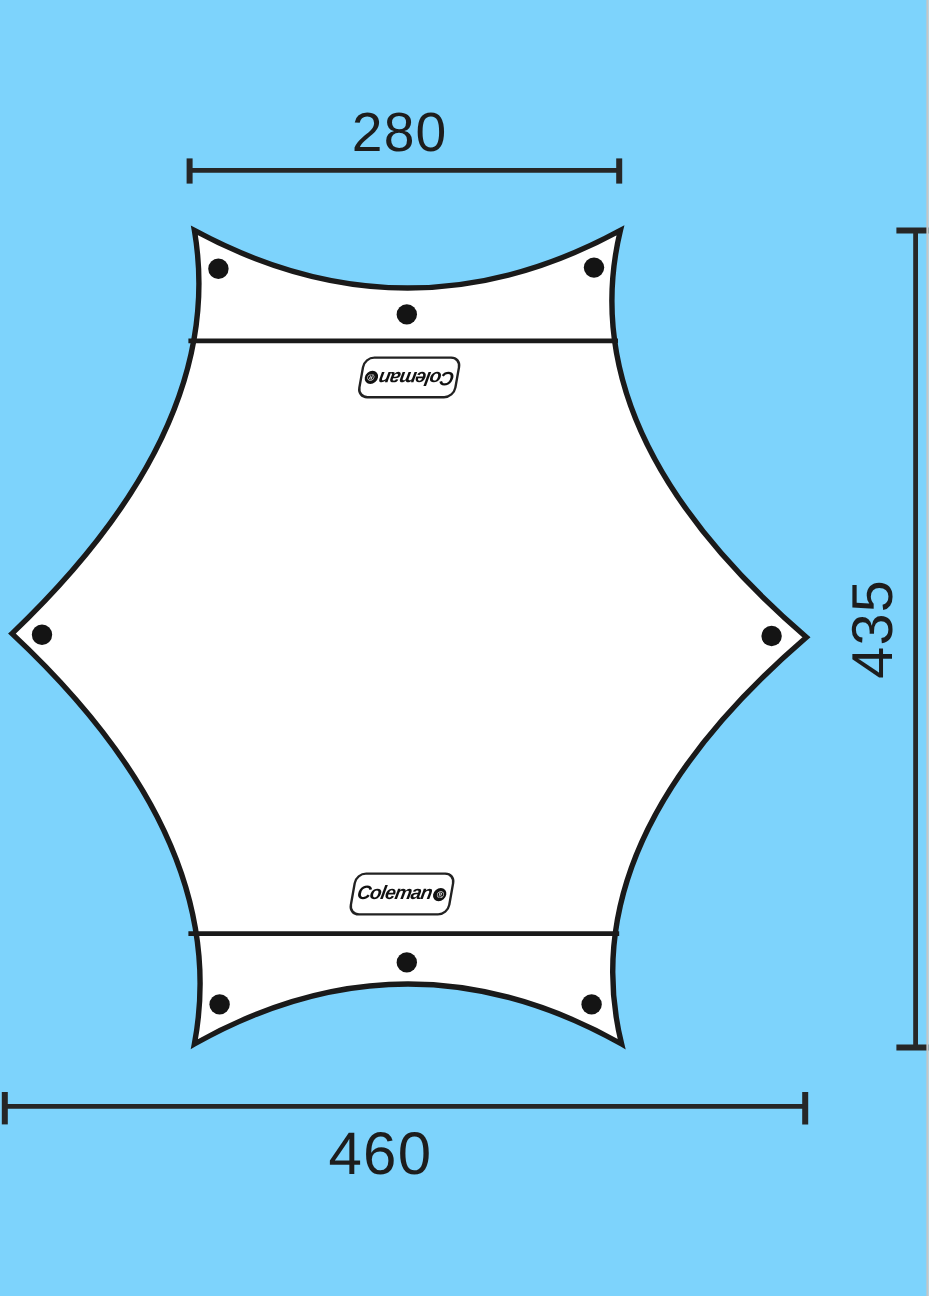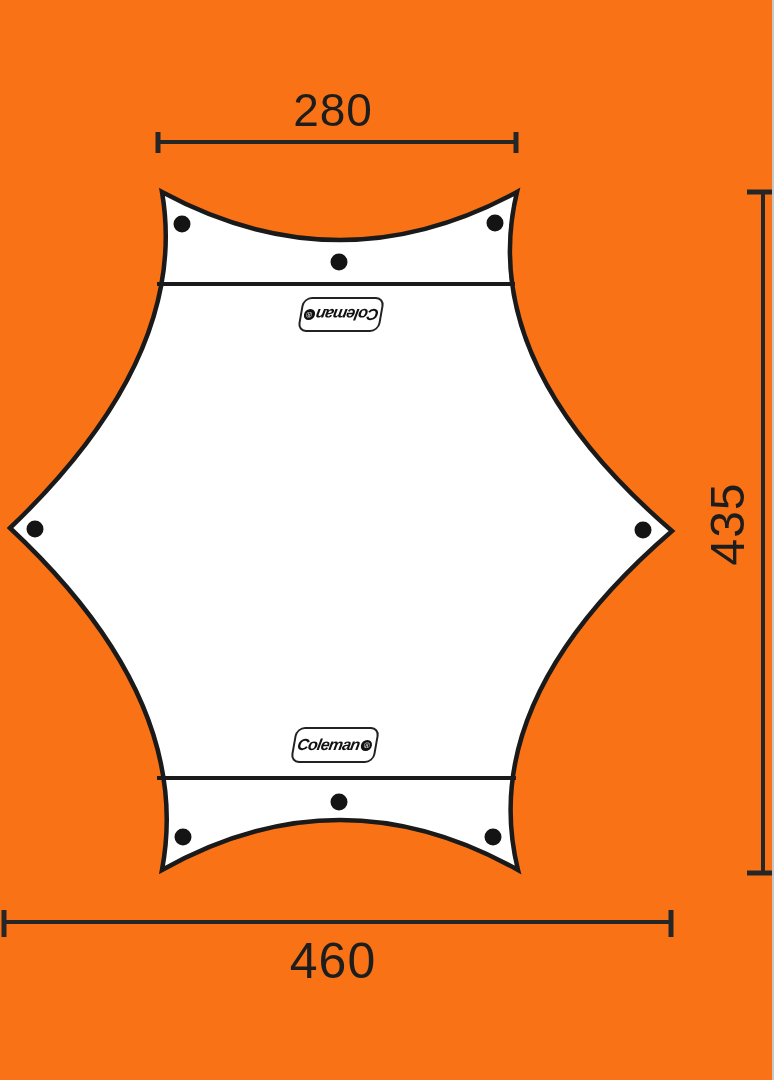--- a/index.html
+++ b/index.html
@@ -1,33 +1,33 @@
 <!DOCTYPE html>
 <html><head>
 <meta charset="utf-8">
 <style>
   html,body{margin:0;padding:0;background:#fff;}
   .stage{
     position:relative;
     width:774px;height:1080px;
-    background:#f97316;
+    background:#7dd3fc;
     overflow:hidden;
     font-family:"Liberation Sans", sans-serif;
   }
   .stage svg{position:absolute;left:0;top:0;}
   .dim-label{
     position:absolute;
     color:#1d1d1d;
     text-align:center;
     line-height:1;
     letter-spacing:1px;
     user-select:none;
   }
   .label-top{left:253px;top:87px;width:160px;font-size:46px;}
-  .label-bottom{left:253px;top:936px;width:160px;font-size:50px;text-align:center;}
+  .label-bottom{left:237px;top:936px;width:160px;font-size:50px;text-align:center;}
   .label-right{
     left:653px;top:500px;width:150px;height:48px;
     font-size:48px;
     transform:rotate(-90deg);
   }
   .badge{
     position:absolute;
     display:flex;align-items:center;justify-content:center;
     gap:2px;
     background:#ffffff;

